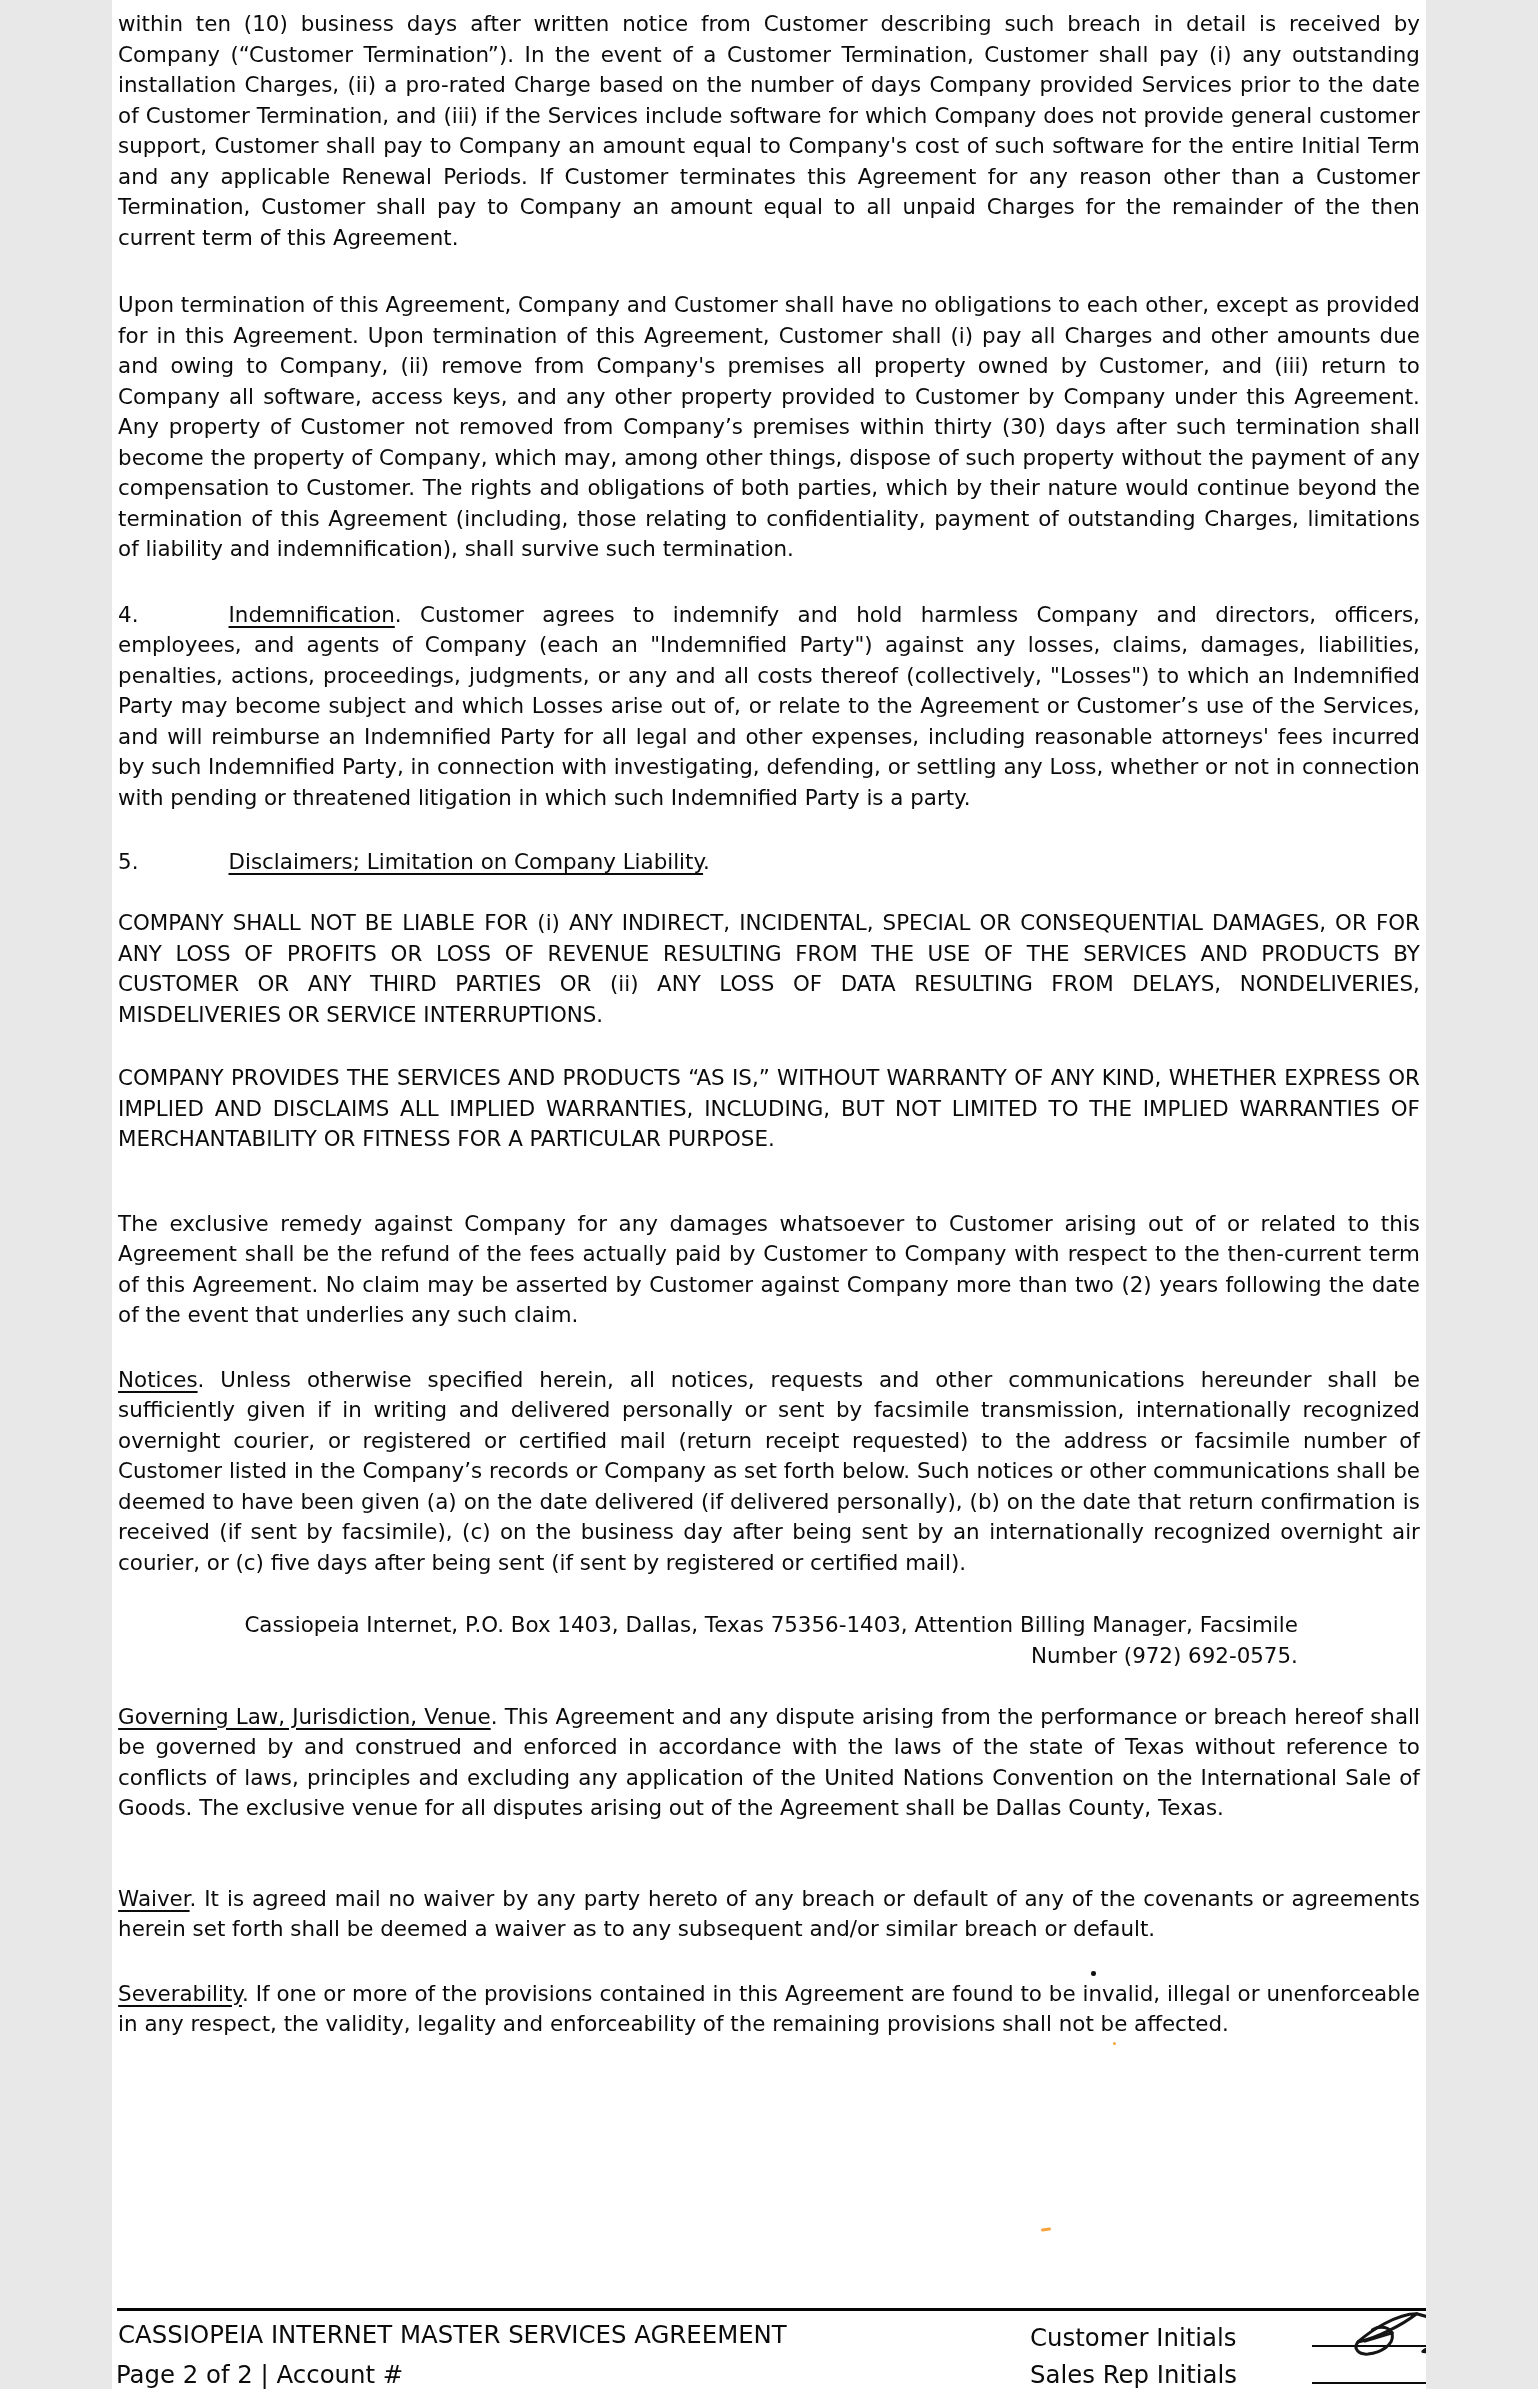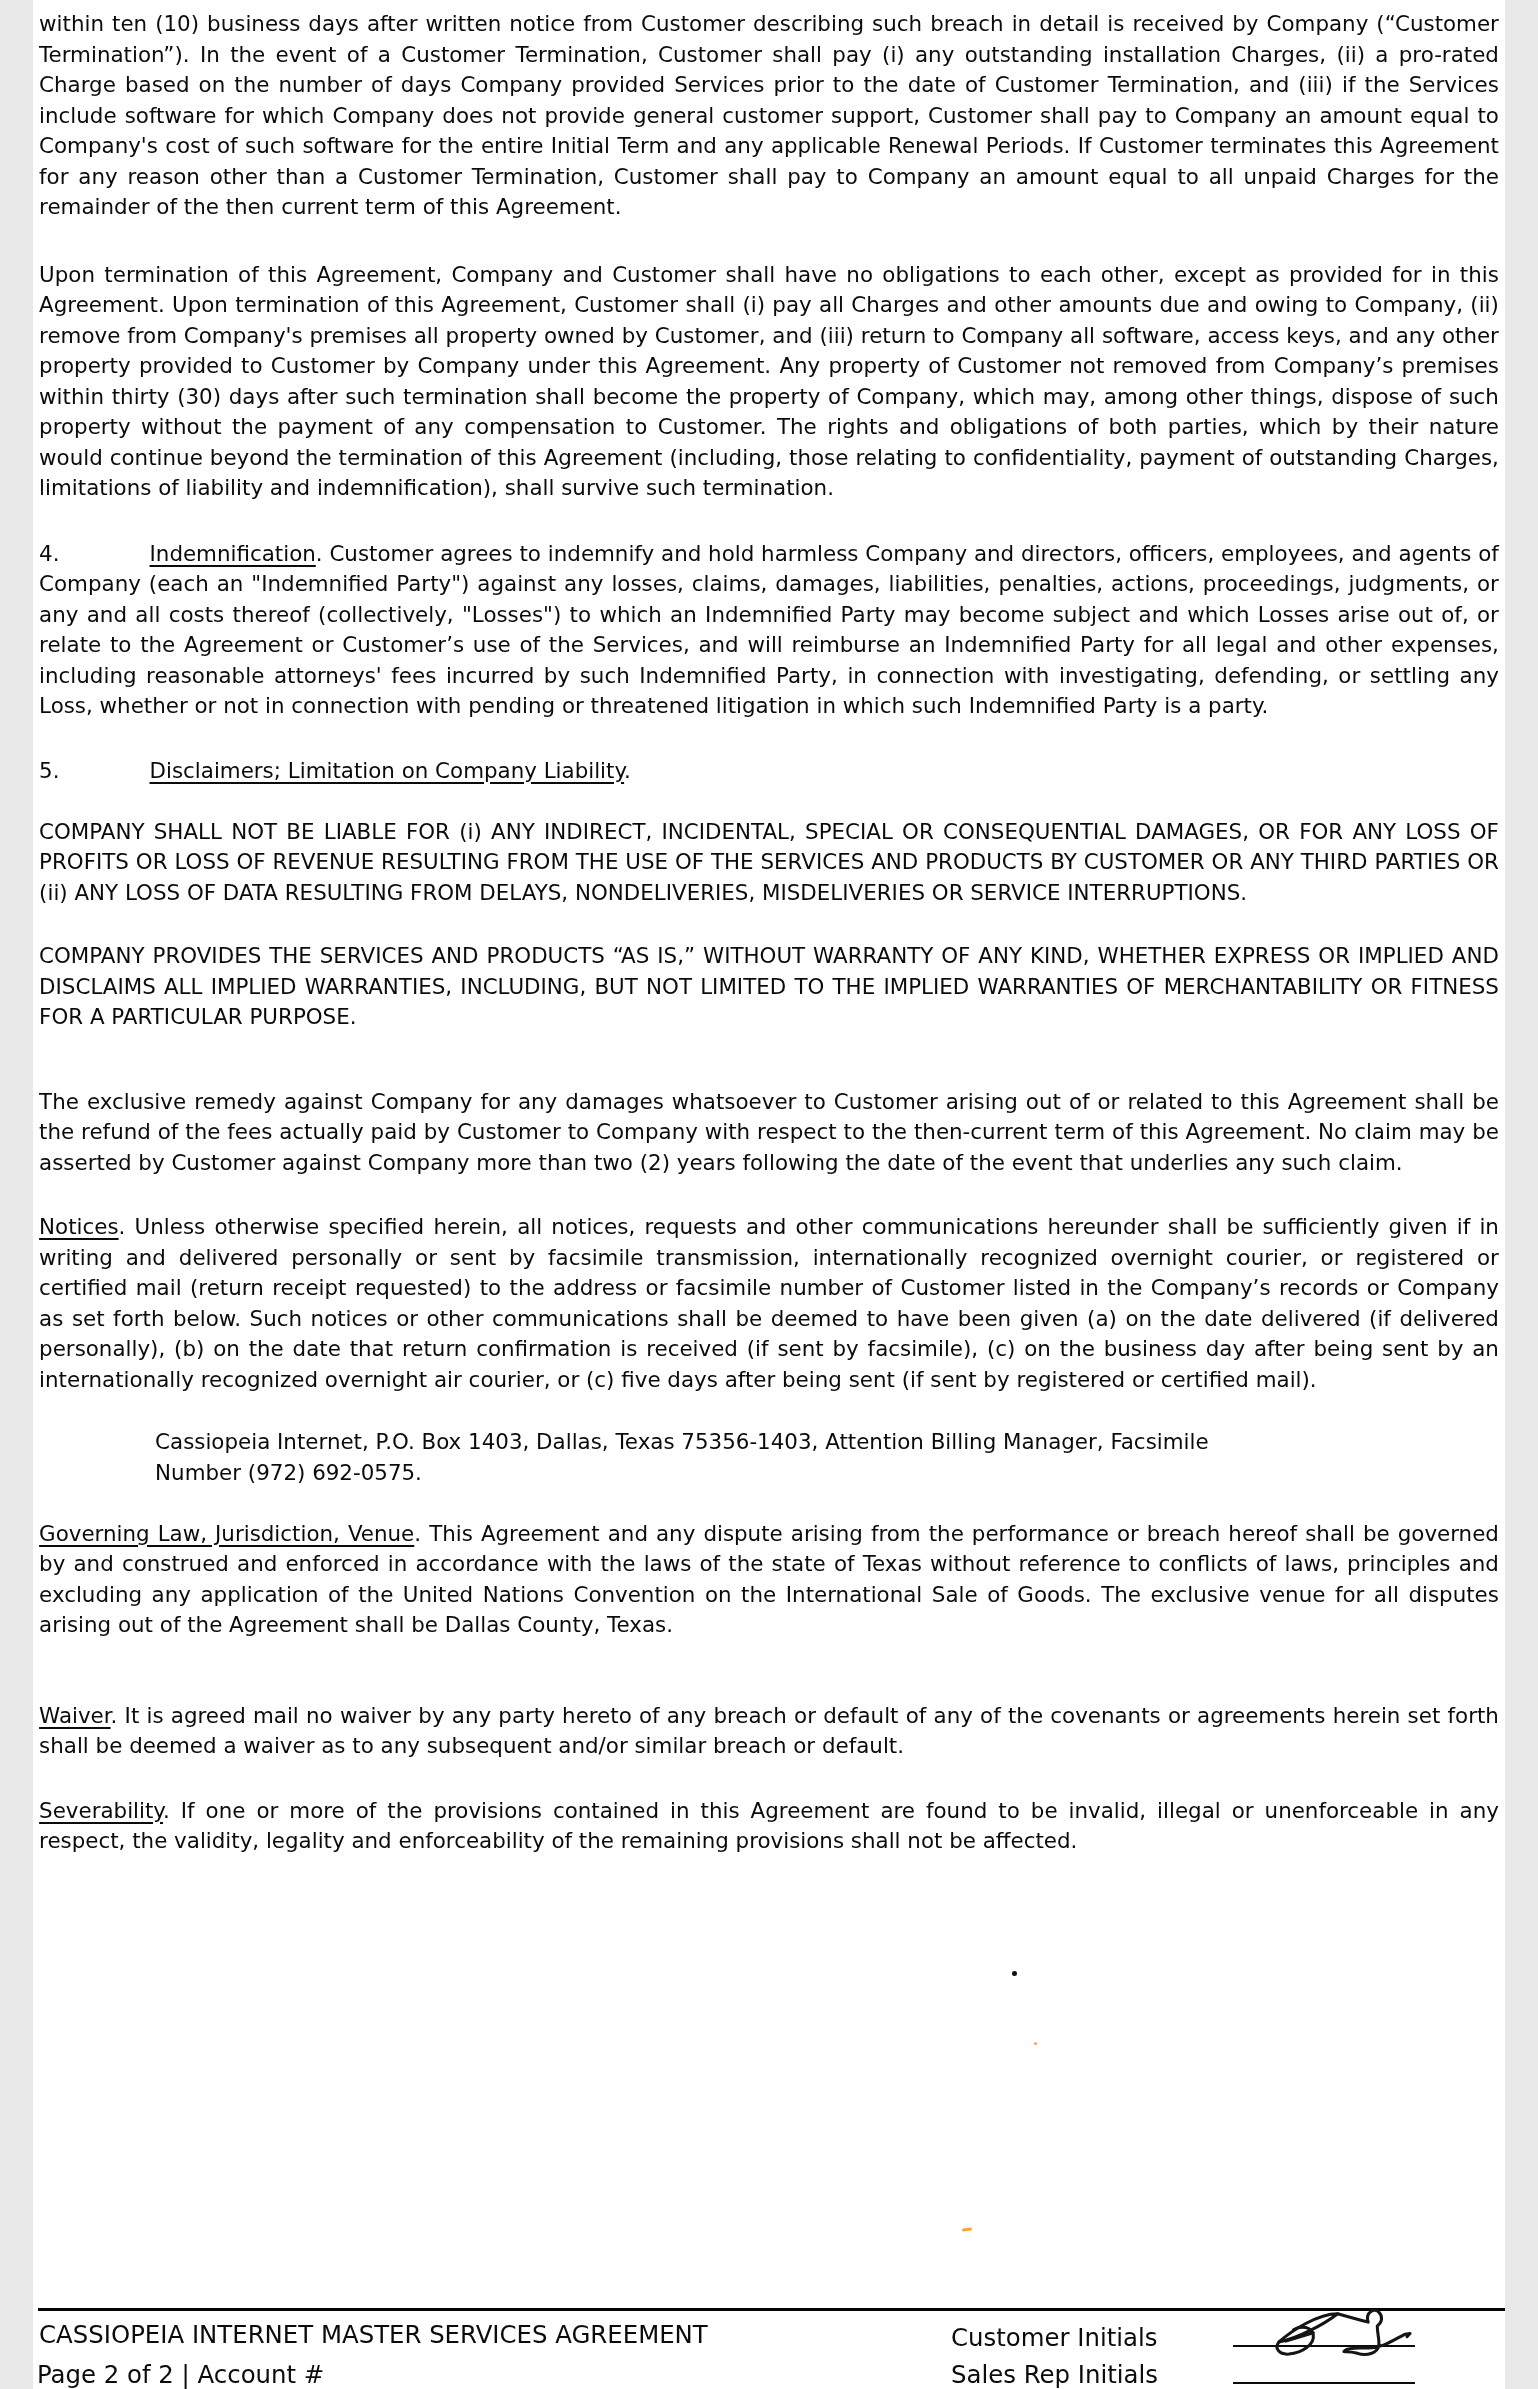--- a/index.html
+++ b/index.html
@@ -1,32 +1,32 @@
 <!DOCTYPE html>
 <html style="font-size:12.2px"><head>
 <meta charset="utf-8">
 <style>
   html,body{margin:0;padding:0;background:#e8e8e8;}
   .page{
     position:relative;
-    width:1472px;height:2389px;
+    width:1314px;height:2389px;
     margin:0 auto;
     background:#ffffff;
     color:#0b0b0b;
     font-family:"DejaVu Sans","Liberation Sans",sans-serif;
     font-size:21.4px;
     line-height:30.5px;
     overflow:hidden;
   }
   .content{padding:9.2px 6.1px 0 6.1px;}
   .para{margin:0;text-align:justify;}
   .caps{text-align:justify;}
   .u{text-decoration:underline;text-decoration-thickness:1.9px;text-underline-offset:3.8px;}
   .tab{display:inline-block;width:90px;}
-  .address{margin-left:116px;margin-right:122px;text-align:left;}
+  .address{margin-left:116px;margin-right:122px;text-align:right;}
   
   .footer-rule{position:absolute;left:4.6px;top:2308px;width:1497px;height:3.1px;background:#050505;}
   .f-text{position:absolute;font-size:24.4px;line-height:29px;white-space:nowrap;}
   .f-title{left:6.1px;top:2320px;text-align:center;}
   .f-pageline{left:4px;top:2360px;}
   .f-cust{left:918px;top:2323px;}
   .f-sales{left:918px;top:2360px;}
   .init-line{position:absolute;height:2.3px;background:#0b0b0b;width:182px;left:1200px;}
   .cust-line{top:2345px;}
   .sales-line{top:2382px;}

